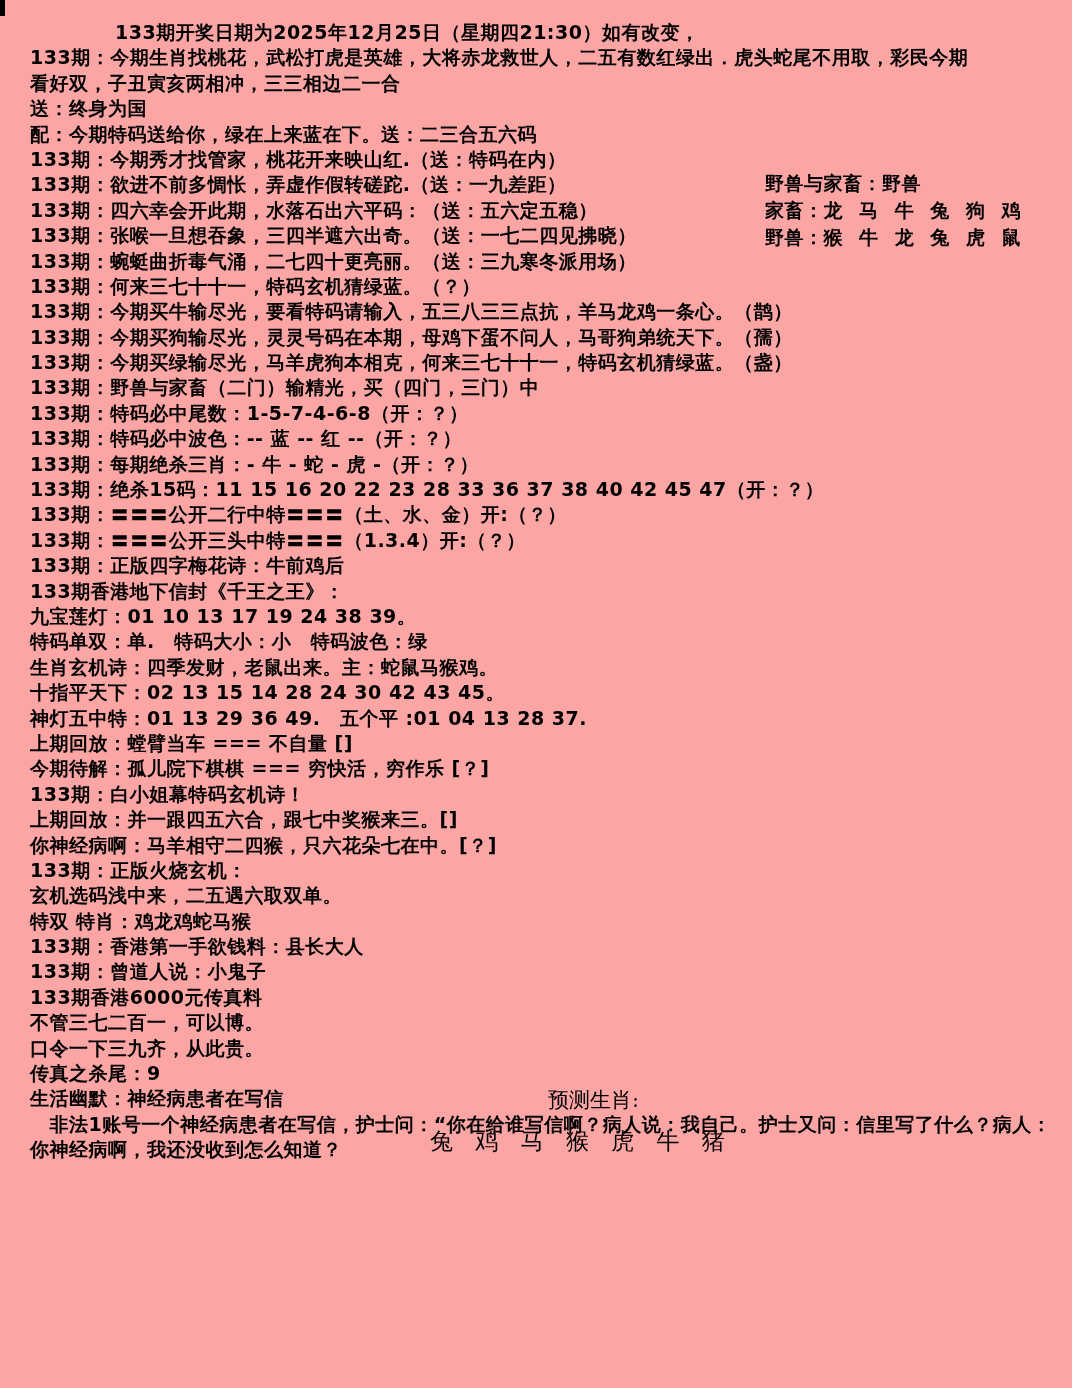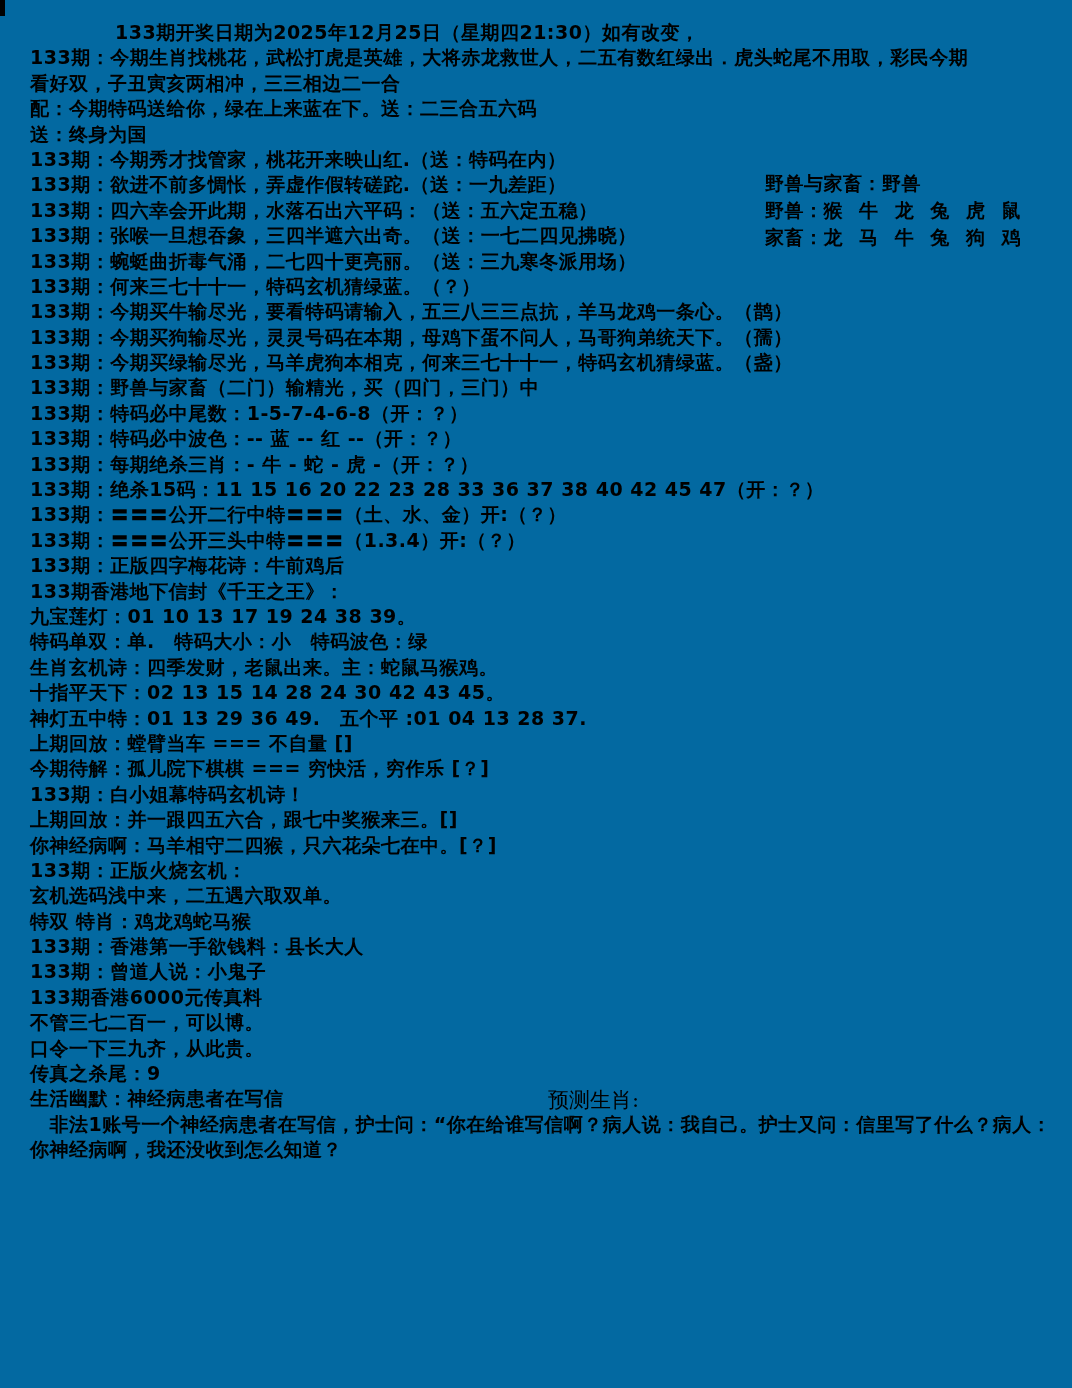--- a/index.html
+++ b/index.html
@@ -1,20 +1,20 @@
 <!DOCTYPE html>
 <html><head>
 <meta charset="utf-8">
 <style>
   html,body { margin:0; padding:0; background:#ffffff; }
   .page {
     position:relative;
     width:1072px;
     height:1388px;
-    background:#0369a1;
+    background:#fca5a5;
     color:#000000;
     font-family:"DejaVu Sans","Liberation Sans",sans-serif;
     font-weight:700;
     font-size:19px;
     overflow:hidden;
   }
   .corner-mark {
     position:absolute; left:0; top:0;
     width:5px; height:16px; background:#000;
   }
@@ -50,22 +50,22 @@
 </head>
 <body>
 
 <div class="page">
   <div class="corner-mark"></div>
 
   <div class="content">
     <div class="line indent">133期开奖日期为2025年12月25日（星期四21:30）如有改变，</div>
     <div class="line">133期：今期生肖找桃花，武松打虎是英雄，大将赤龙救世人，二五有数红绿出．虎头蛇尾不用取，彩民今期</div>
     <div class="line">看好双，子丑寅亥两相冲，三三相边二一合</div>
+    <div class="line">送：终身为国</div>
     <div class="line">配：今期特码送给你，绿在上来蓝在下。送：二三合五六码</div>
-    <div class="line">送：终身为国</div>
     <div class="line">133期：今期秀才找管家，桃花开来映山红.（送：特码在内）</div>
     <div class="line">133期：欲进不前多惆怅，弄虚作假转磋跎.（送：一九差距）</div>
     <div class="line">133期：四六幸会开此期，水落石出六平码：（送：五六定五稳）</div>
     <div class="line">133期：张喉一旦想吞象，三四半遮六出奇。（送：一七二四见拂晓）</div>
     <div class="line">133期：蜿蜓曲折毒气涌，二七四十更亮丽。（送：三九寒冬派用场）</div>
     <div class="line">133期：何来三七十十一，特码玄机猜绿蓝。（？）</div>
     <div class="line">133期：今期买牛输尽光，要看特码请输入，五三八三三点抗，羊马龙鸡一条心。（鹊）</div>
     <div class="line">133期：今期买狗输尽光，灵灵号码在本期，母鸡下蛋不问人，马哥狗弟统天下。（孺）</div>
     <div class="line">133期：今期买绿输尽光，马羊虎狗本相克，何来三七十十一，特码玄机猜绿蓝。（盏）</div>
     <div class="line">133期：野兽与家畜（二门）输精光，买（四门，三门）中</div>
@@ -96,18 +96,19 @@
     <div class="line">不管三七二百一，可以博。</div>
     <div class="line">口令一下三九齐，从此贵。</div>
     <div class="line">传真之杀尾：9</div>
     <div class="line">生活幽默：神经病患者在写信</div>
     <div class="line">　非法1账号一个神经病患者在写信，护士问：“你在给谁写信啊？病人说：我自己。护士又问：信里写了什么？病人：</div>
     <div class="line">你神经病啊，我还没收到怎么知道？</div>
   </div>
 
   <div class="beast-block">
     <div class="bline">野兽与家畜：野兽</div>
+    <div class="bline animals">家畜：龙 马 牛 兔 狗 鸡</div>
     <div class="bline animals">野兽：猴 牛 龙 兔 虎 鼠</div>
-    <div class="bline animals">家畜：龙 马 牛 兔 狗 鸡</div>
   </div>
 
   <div class="pred-title">预测生肖:</div>
+  <div class="pred-zodiacs">兔 鸡 马 猴 虎 牛 猪</div>
 </div>
 
 </body></html>

